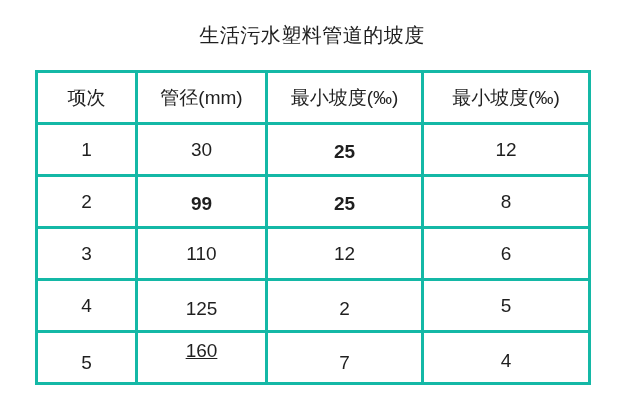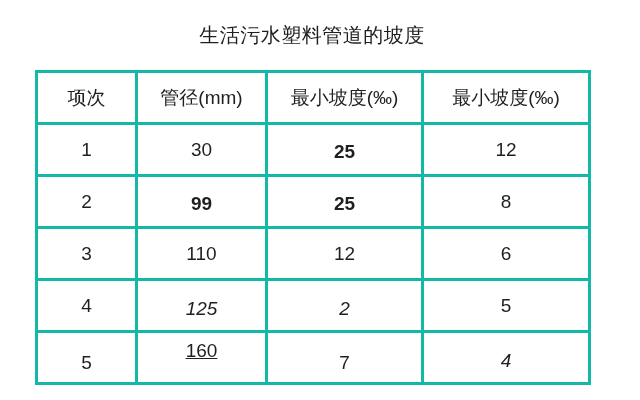--- a/index.html
+++ b/index.html
@@ -46,21 +46,21 @@
     font-weight: 400;
     font-size: 19px;
     color: #1f1f1f;
     background: #ffffff;
   }
   .cv {
     display: inline-block;
   }
   
   .dn2 { transform: translateY(2px); font-weight: bold; }
-  .dn3 { transform: translateY(3px); font-style: italic; }
+  .dn3 { transform: translateY(3px); }
   .dn4 { transform: translateY(5px); }
   .up7 { transform: translateY(-7px); text-decoration: underline; }
 </style>
 </head>
 <body>
 
 <div class="doc-title">生活污水塑料管道的坡度</div>
 
 <table class="slope-table">
   <colgroup>

